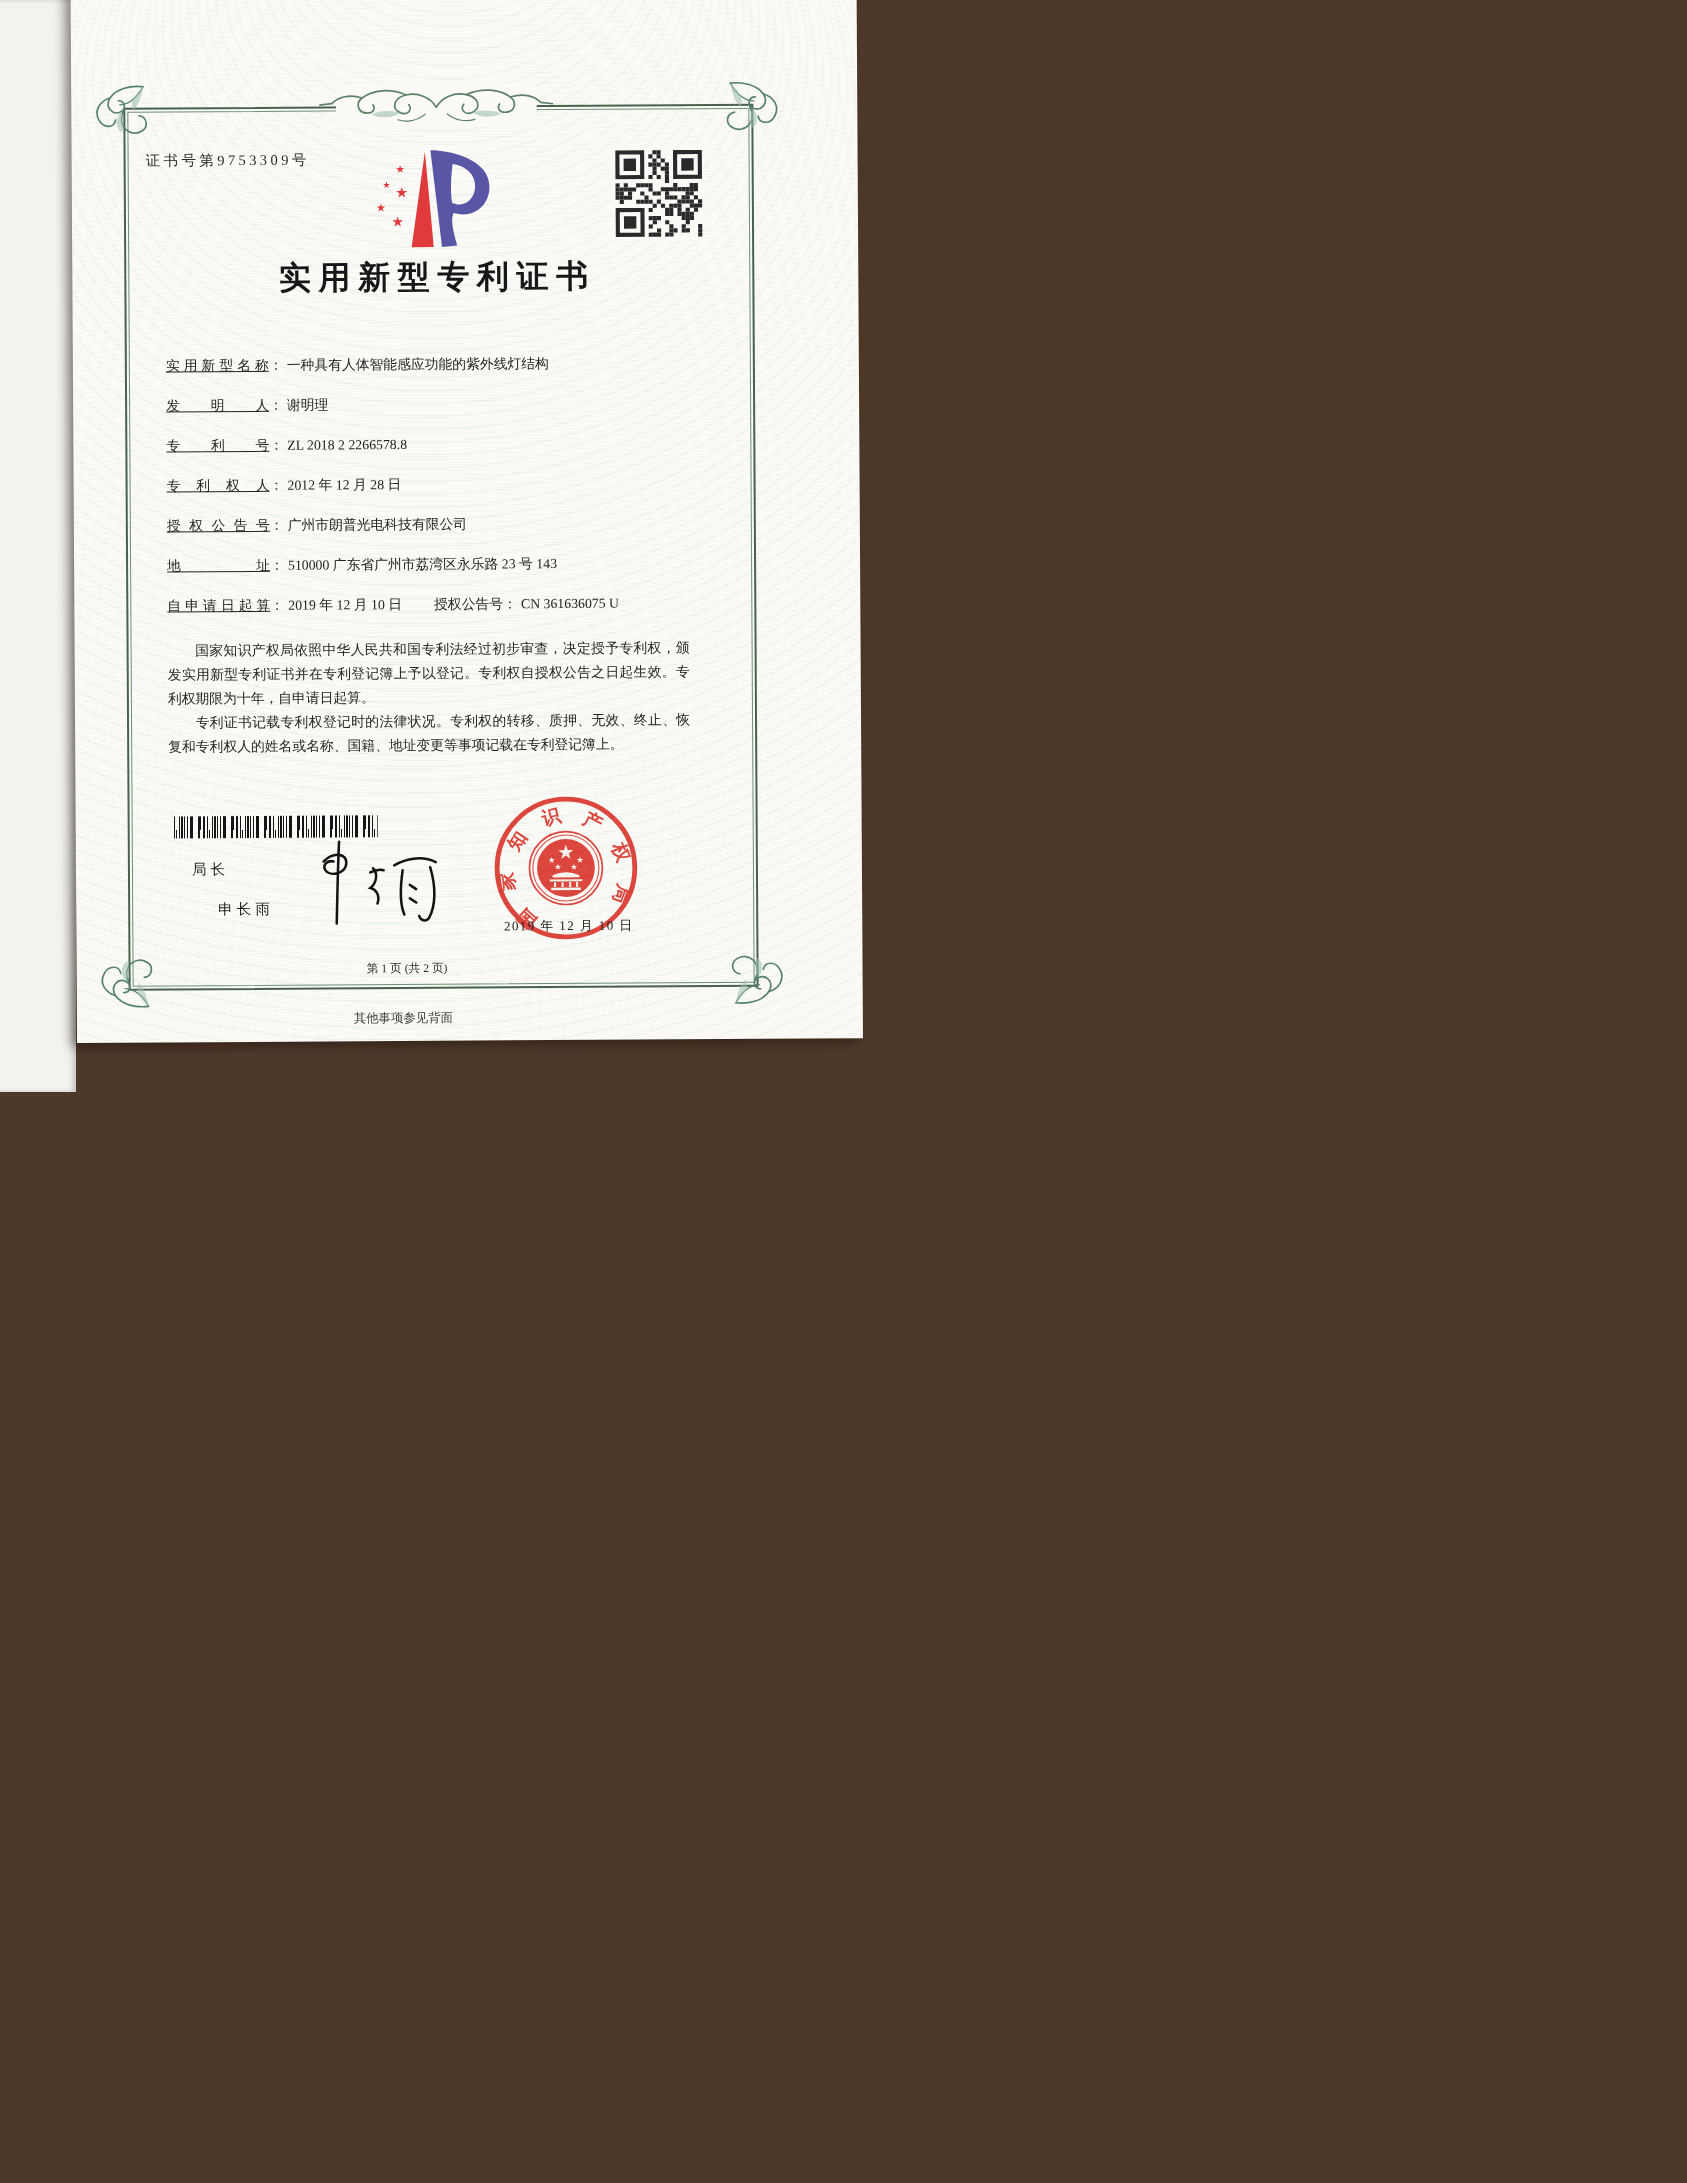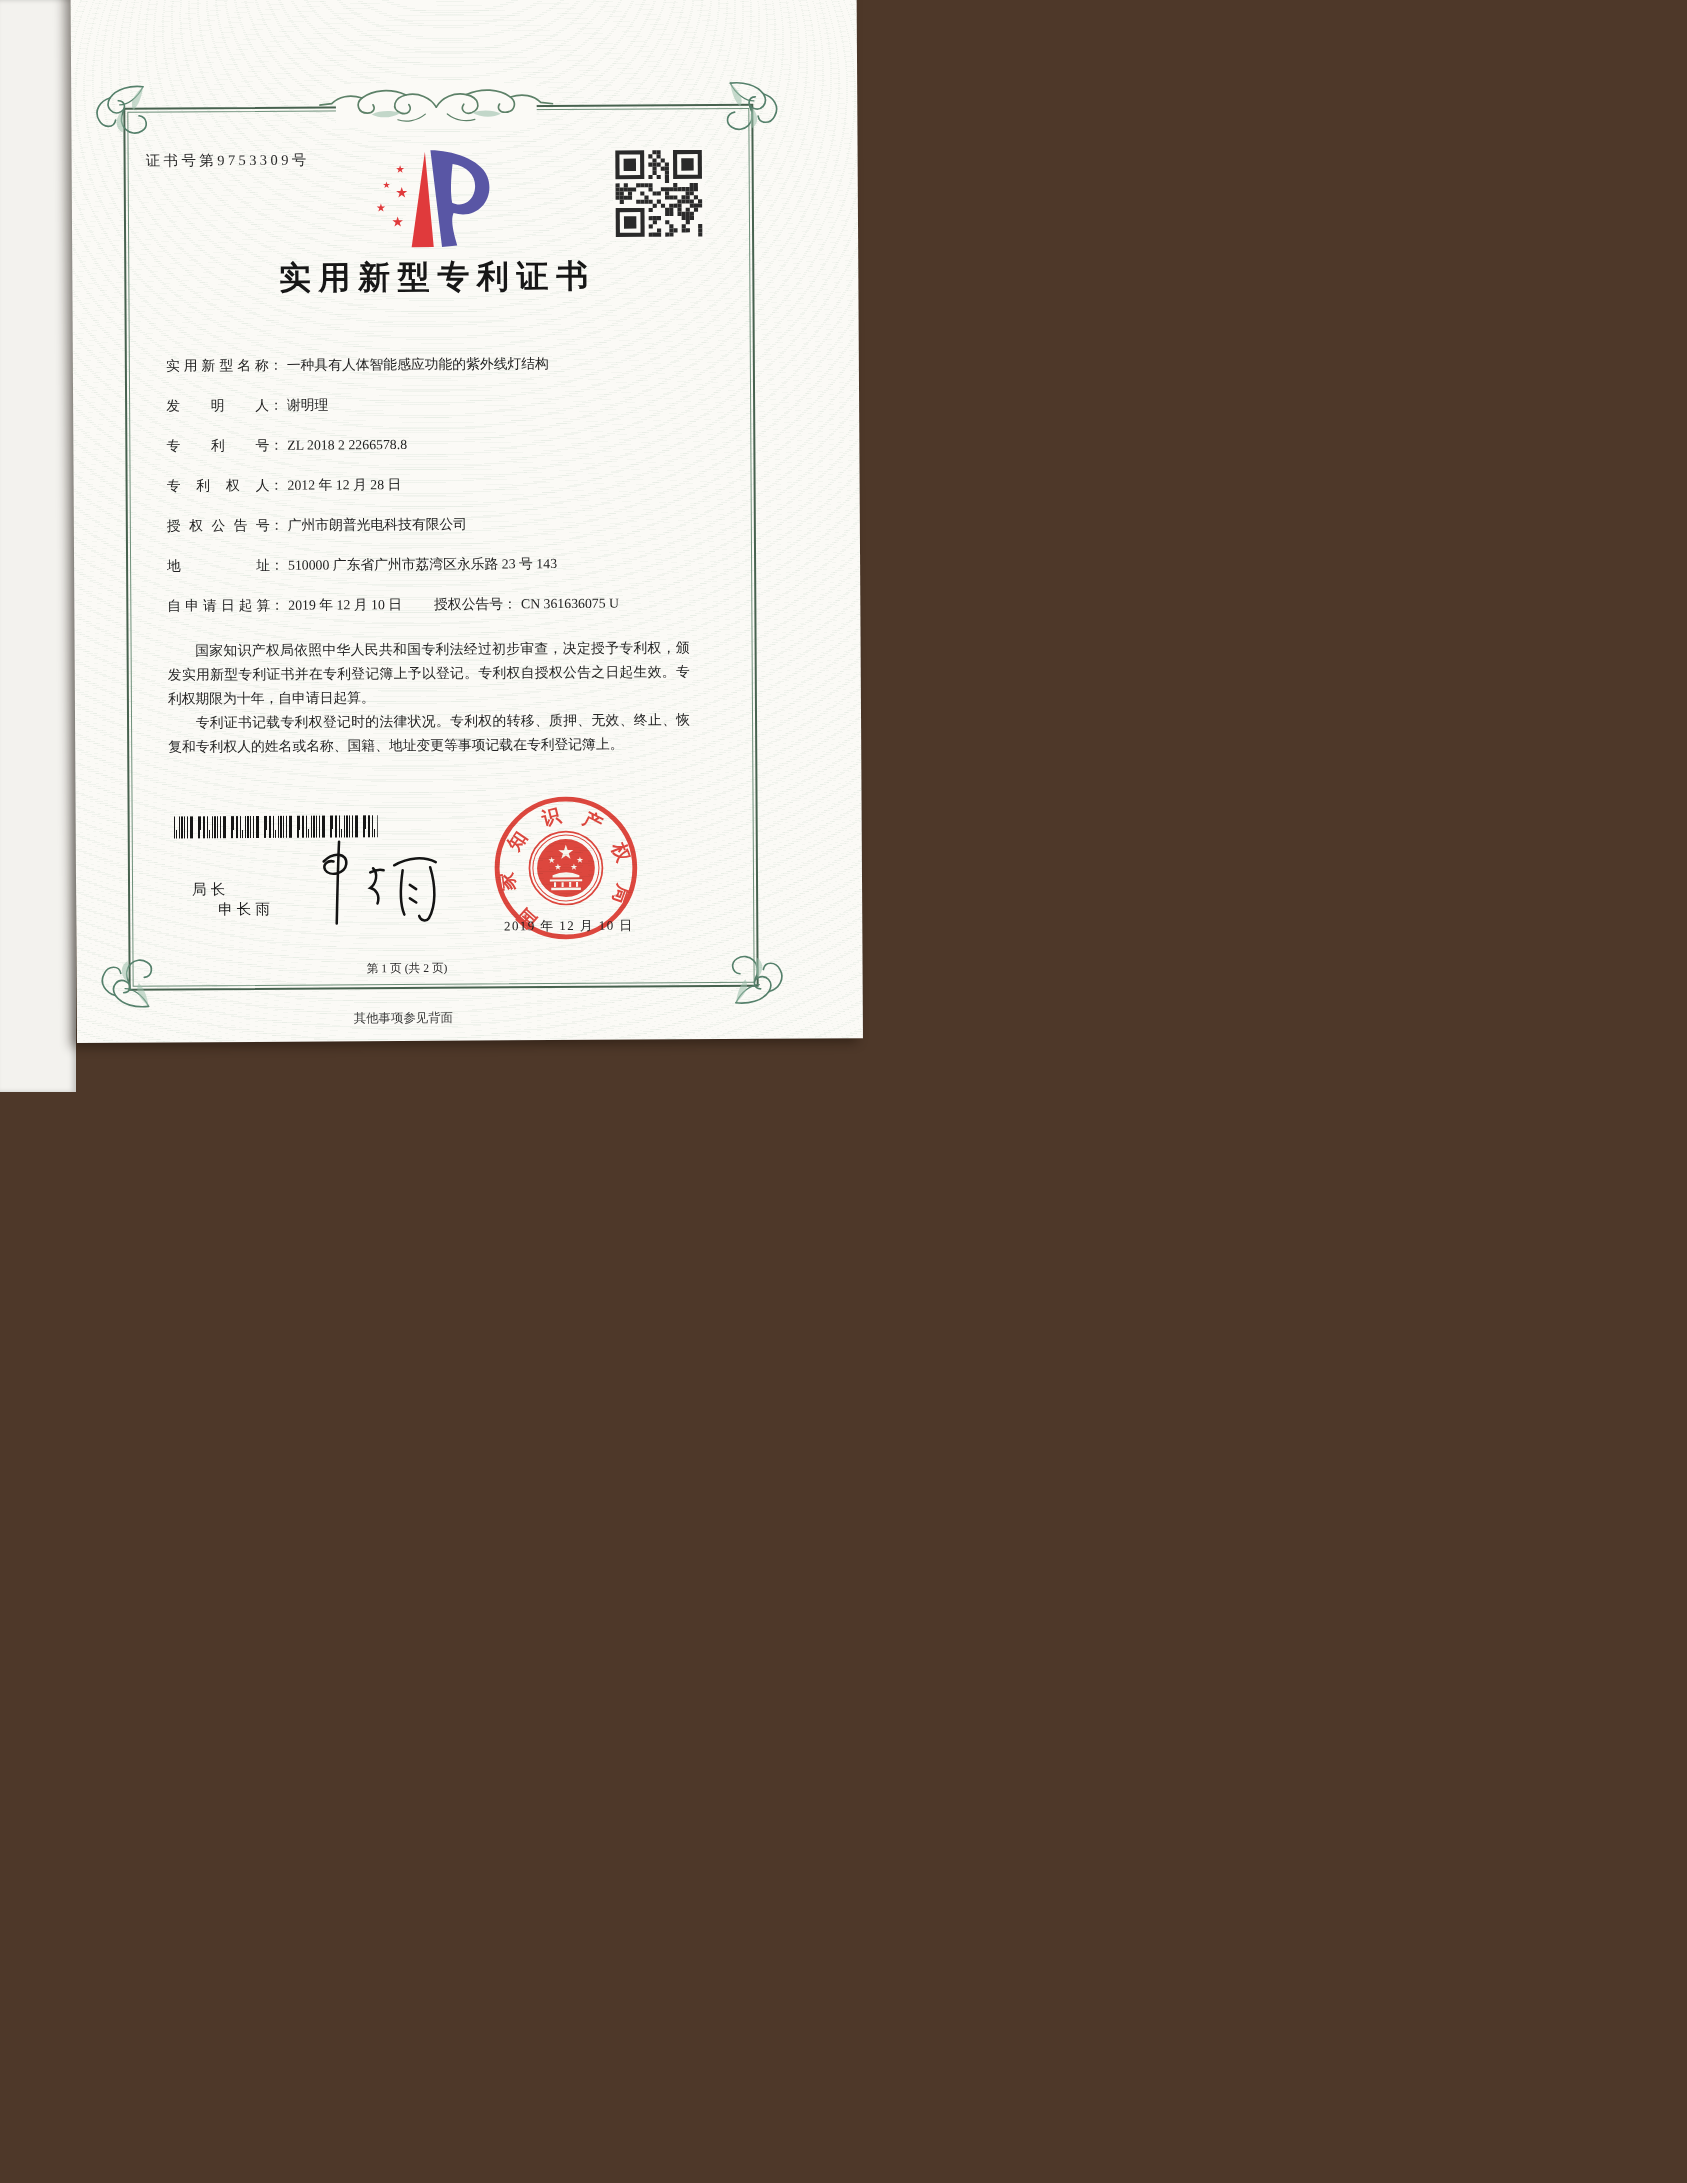--- a/index.html
+++ b/index.html
@@ -24,32 +24,32 @@
   .ornament{position:absolute;pointer-events:none;}
   
   .cert-no{position:absolute;left:74px;top:168px;font-size:14.5px;letter-spacing:3.4px;color:#2a2a2a;}
   .logo{position:absolute;left:298px;top:163px;width:121px;height:116px;}
   .qr{position:absolute;left:541px;top:167px;width:92px;height:92px;}
   .title{position:absolute;left:52px;top:274px;width:626px;text-align:center;
          font-size:32px;font-weight:bold;letter-spacing:7.6px;color:#171717;}
   
   .fields{position:absolute;left:93px;top:374px;display:flex;flex-direction:column;gap:21.4px;
           font-size:13.8px;color:#222;line-height:18.6px;}
-  .flabel{display:inline-block;width:103px;text-align:justify;text-align-last:justify;vertical-align:top;}
+  .flabel{display:inline-block;width:103px;text-align:justify;text-align-last:justify;vertical-align:top;text-decoration:underline;}
   .fcolon{display:inline-block;margin-right:4.1px;}
   .flabel2{margin-left:32px;margin-top:27px;}
   
   .paras{position:absolute;left:93px;top:656px;width:522px;font-size:13.8px;line-height:24px;color:#242424;text-align:justify;}
   .paras p{margin:0;text-indent:2em;}
   
   .barcode{position:absolute;left:98px;top:833px;width:204px;height:22px;
      background:repeating-linear-gradient(90deg,#161616 0 1.4px,transparent 1.4px 2.1px,#161616 2.1px 2.8px,
         transparent 2.8px 5.5px,#161616 5.5px 6.2px,transparent 6.2px 7.6px,#161616 7.6px 9.6px,transparent 9.6px 10.3px,
         #161616 10.3px 11px,transparent 11px 13px,#161616 13px 14.5px,transparent 14.5px 16.5px);}
-  .signer-role{position:absolute;left:116px;top:897px;font-size:14.5px;letter-spacing:4.1px;color:#1d1d1d;text-align:right;}
+  .signer-role{position:absolute;left:116px;top:877px;font-size:14.5px;letter-spacing:4.1px;color:#1d1d1d;text-align:right;}
   .signer-name{position:absolute;left:114px;top:917px;font-size:14.5px;letter-spacing:4.1px;color:#1d1d1d;margin-left:28px;}
   .signature{position:absolute;left:221px;top:849px;width:148px;height:103px;}
   .seal{position:absolute;left:416px;top:813px;width:148px;height:148px;mix-blend-mode:multiply;opacity:.93;}
   .seal-date{position:absolute;left:389px;top:936px;width:207px;text-align:center;
              font-size:13px;letter-spacing:1.4px;color:#1c1c1c;}
   .page-footer{position:absolute;left:227px;top:979px;width:207px;text-align:center;font-size:11.7px;color:#2b2b2b;}
   .back-note{position:absolute;left:223px;top:1028px;width:207px;text-align:center;font-size:12.4px;color:#3a3a3a;}
 </style>
 </head>
 <body>

